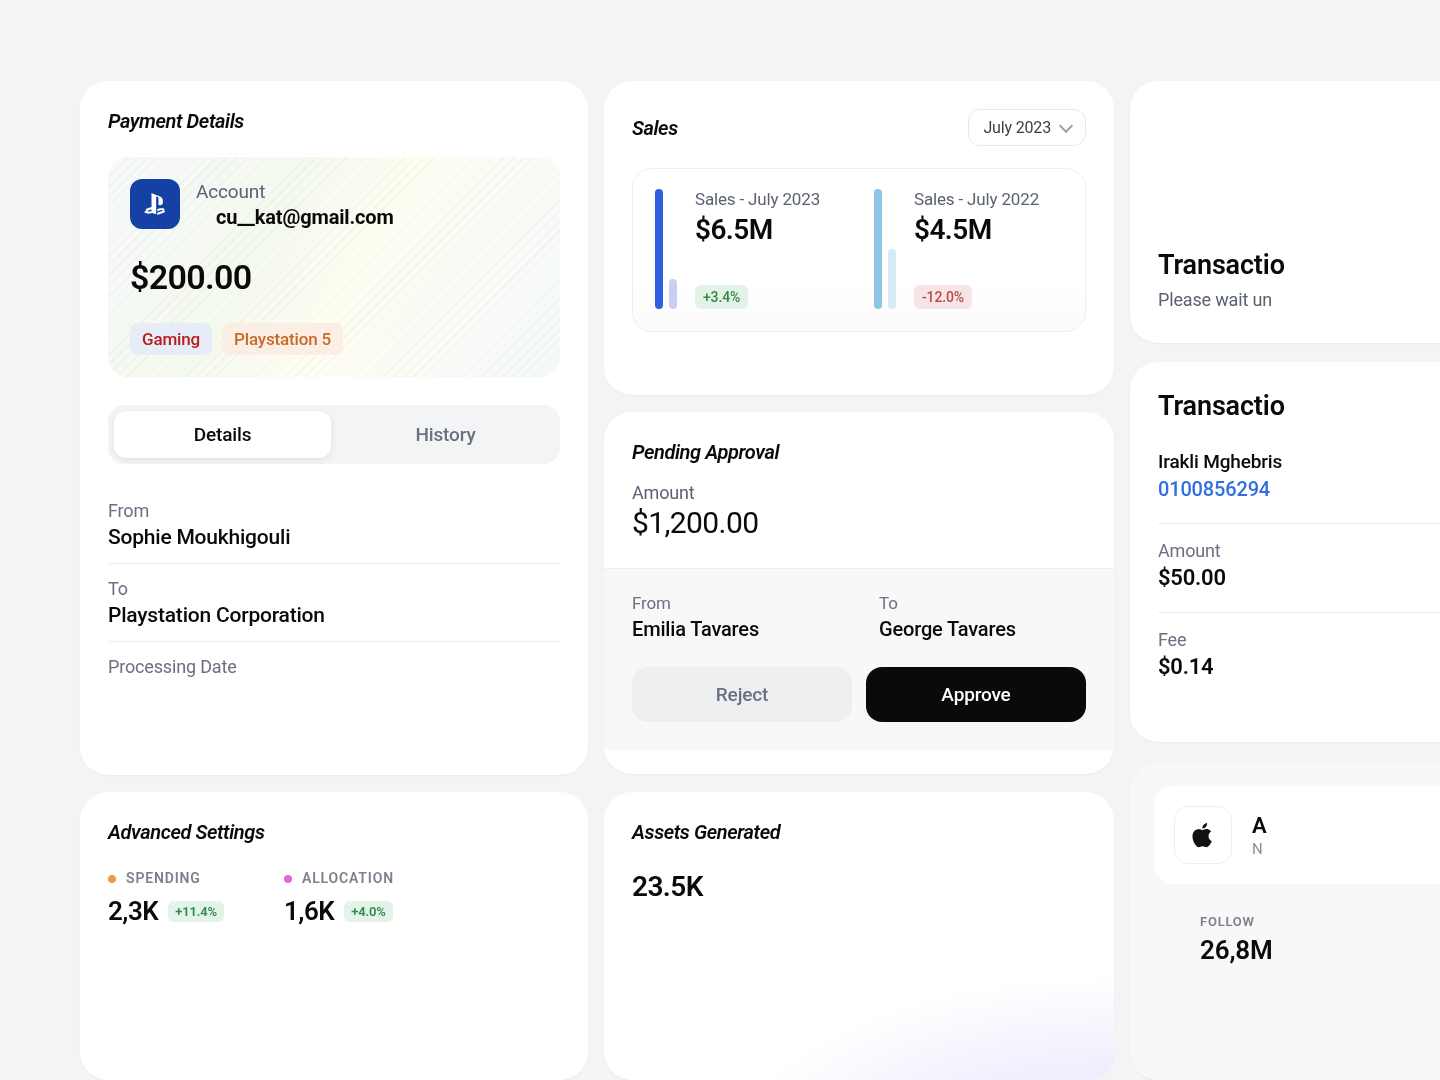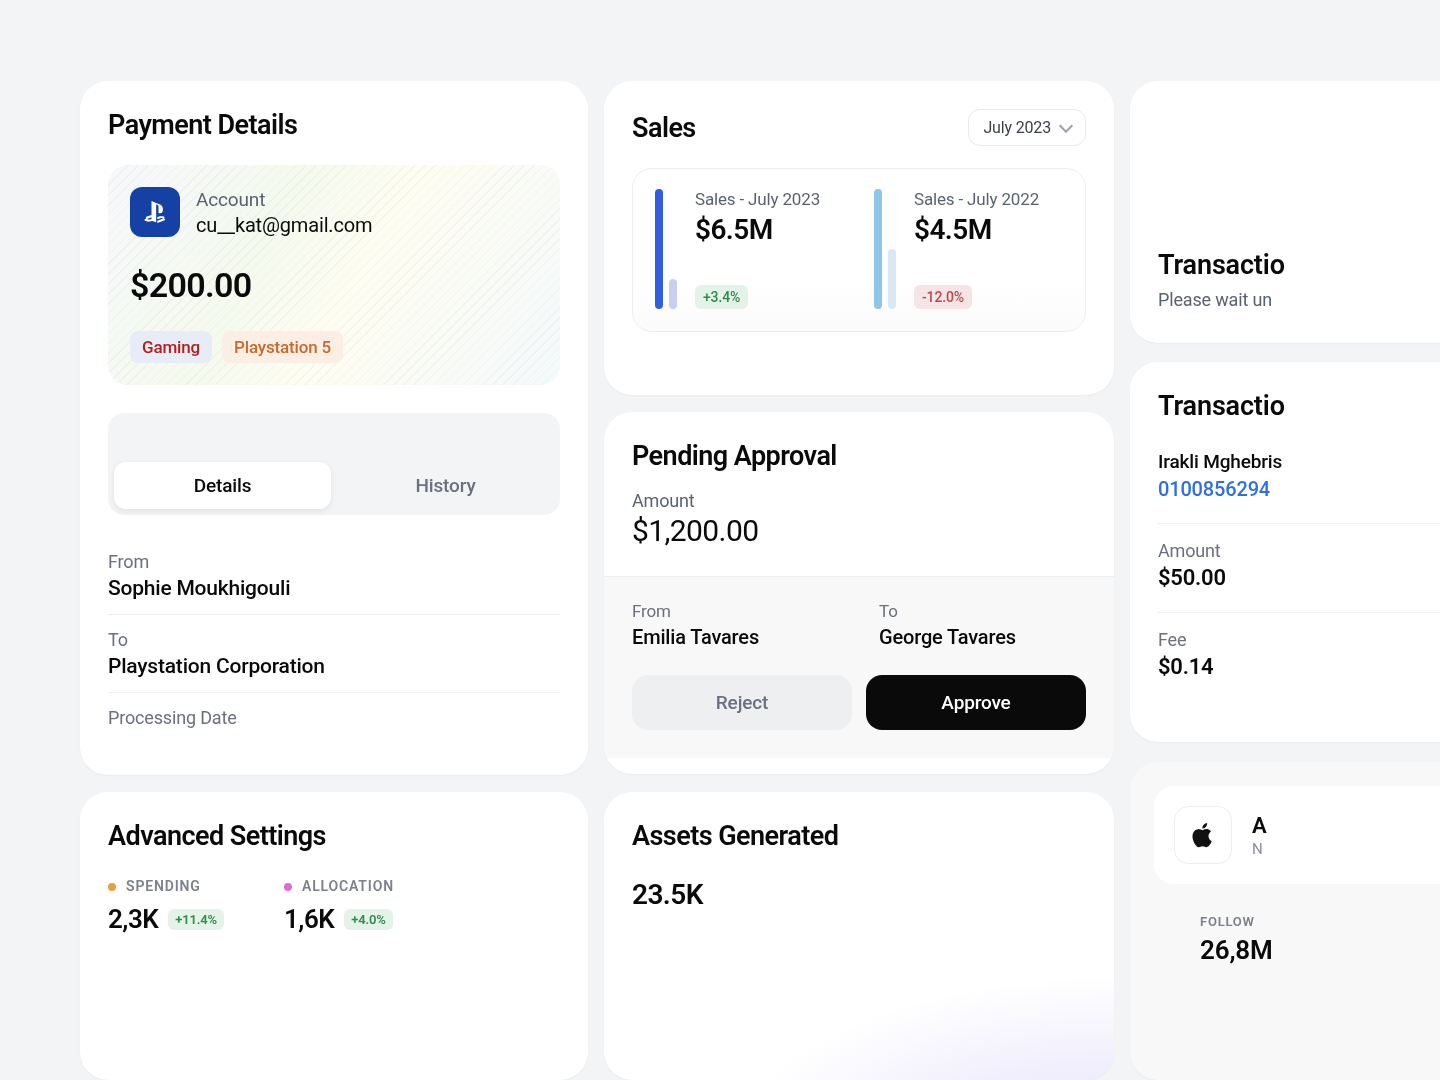--- a/index.html
+++ b/index.html
@@ -17,44 +17,45 @@
     width: 1440px;
     height: 1080px;
   }
   .card {
     background: #fff;
     border-radius: 28px;
     box-shadow: 0 1px 2px rgba(0,0,0,0.04);
     position: absolute;
   }
   .card-title {
-    font-size: 27px;
+    font-size: 20px;
     font-weight: 600;
     letter-spacing: -0.02em;
+    font-style: italic;
   }
 
   
   .payment-card { left: 80px; top: 81px; width: 508px; height: 694px; padding: 28px; }
   .account-box {
     margin-top: 24px;
     border-radius: 20px;
     padding: 22px;
     background:
       repeating-linear-gradient(135deg, rgba(0,0,0,0.03) 0 1px, transparent 1px 7px),
       linear-gradient(120deg, #f6f8fb 0%, #f5faee 35%, #fefdf2 55%, #f4f9fb 100%);
   }
   .account-row { display: flex; align-items: center; gap: 16px; }
   .logo-tile {
     width: 50px; height: 50px; border-radius: 12px;
     background: #1441a3;
     display: flex; align-items: center; justify-content: center;
     color: #fff;
   }
   .acct-lbl { color: #5a6272; font-size: 19px; }
-  .acct-val { font-size: 20px; font-weight: 400; margin-top: 2px; }
+  .acct-val { font-size: 20px; font-weight: 700; margin-top: 2px; margin-left: 20px; }
   .amount-big { font-size: 34px; font-weight: 600; letter-spacing: -0.02em; margin-top: 28px; }
   .chips { display: flex; gap: 10px; margin-top: 26px; }
   .chip { font-size: 17px; padding: 6px 12px; border-radius: 8px; font-weight: 500; }
   .chip-blue { background: #e6edf7; color: #b91c1c; }
   .chip-orange { background: #fbeee4; color: #c96a2a; }
 
   .seg {
     margin-top: 28px;
     background: #f3f4f6;
     border-radius: 16px;
@@ -64,21 +65,20 @@
   }
   .seg-btn {
     flex: 1;
     text-align: center;
     font-size: 19px;
     font-weight: 500;
     padding: 12px 16px;
     border-radius: 12px;
     color: #6a7080;
     cursor: pointer;
-    margin-top: 43px;
   }
   .seg-btn.active {
     background: #fff;
     color: #0a0a0a;
     box-shadow: 0 2px 6px rgba(0,0,0,0.08);
   }
 
   .kv-list { margin-top: 22px; }
   .kv { padding: 14px 0; border-bottom: 1px solid #ecedef; }
   .kv:last-child { border-bottom: none; }

